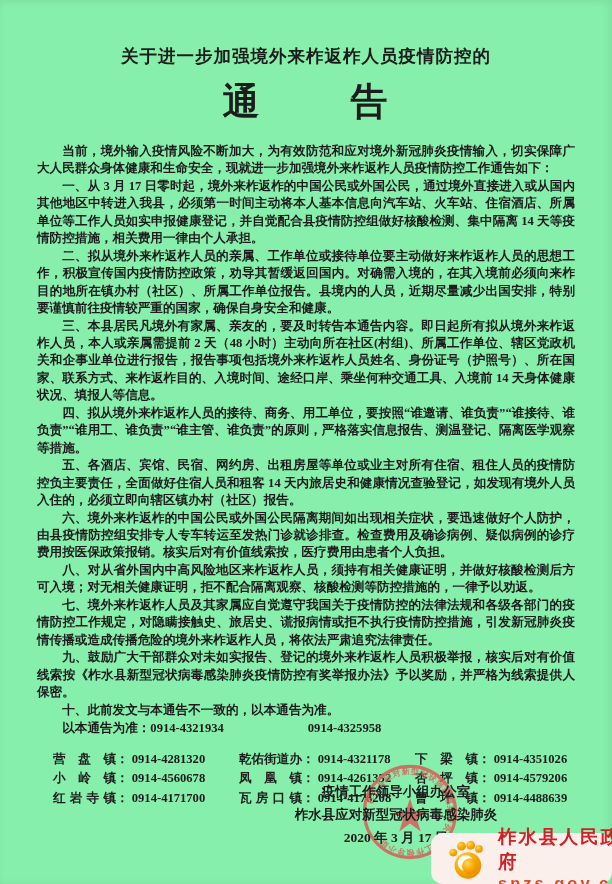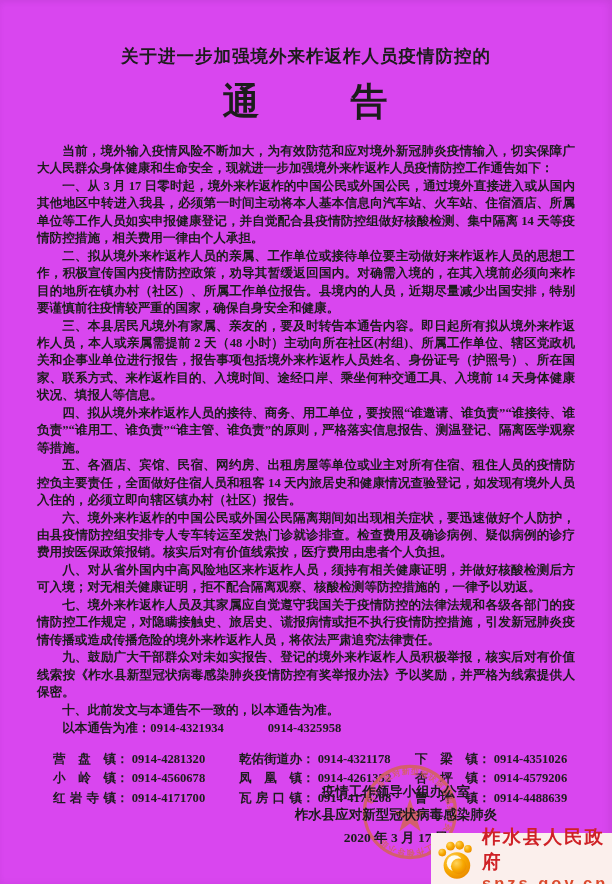--- a/index.html
+++ b/index.html
@@ -1,48 +1,48 @@
 <!DOCTYPE html>
 <html><head>
 <meta charset="utf-8">
 <style>
   * { margin:0; padding:0; box-sizing:border-box; }
   html,body { background:#e9e9e9; }
   .page {
     position:relative; width:612px; height:884px; margin:0 auto;
-    background:#d946ef; color:#1c1c1c; overflow:hidden;
+    background:#86efac; color:#1c1c1c; overflow:hidden;
     font-family:"Liberation Serif","DejaVu Serif",serif;
     box-shadow: inset -4px 0 8px rgba(0,0,0,0.05), inset 0 3px 6px rgba(0,0,0,0.03);
   }
   .header { position:absolute; top:44px; left:0; right:0; text-align:center; }
   .title-sub { font-size:17.5px; font-weight:bold; letter-spacing:1px; }
   .title-main { font-size:37px; font-weight:bold; margin-top:9px; word-spacing:2.1em; letter-spacing:2px; }
   .body-text {
     position:absolute; top:143px; left:37px; width:538px;
     font-size:12.6px; line-height:17.45px; font-weight:bold;
     text-align:justify;
   }
   .body-text p { text-indent:2em; margin:0; }
   .hotline { text-indent:2em; margin:0; line-height:19px; }
   .hotline .ph { font-family:"Liberation Serif","DejaVu Serif",serif; }
-  .hotline .gap { margin-left:44px; }
+  .hotline .gap { margin-left:84px; }
   .town-grid {
     display:grid; grid-template-columns:186px 176px 1fr;
     margin-top:12px; padding-left:16px; line-height:19.5px;
   }
   .town-cell { white-space:nowrap; }
   .tname { display:inline-block; width:5em; text-align:justify; text-align-last:justify; }
   .signature {
     position:absolute; top:780px; left:216px; width:360px; z-index:2;
     text-align:center; font-size:13.5px; font-weight:bold; line-height:23px;
   }
   .seal { position:absolute; left:361px; top:763px; width:98px; height:98px; z-index:1; opacity:0.88; }
   .gov-logo {
     position:absolute; right:0; bottom:0; width:181px; height:51px; z-index:3;
-    background:#fbefec; display:flex; align-items:center; gap:4px; padding-left:3px;
+    background:#fbefec; display:flex; align-items:center; gap:9px; padding-left:14px;border-radius:12px;
   }
   .paw { width:44px; height:44px; flex:0 0 auto; }
   .logo-text { display:flex; flex-direction:column; justify-content:center; }
   .logo-org {
     font-size:18.5px; font-weight:bold; color:#cf2126; letter-spacing:2px;
     font-family:"Liberation Serif","DejaVu Serif",serif;
   }
   .logo-url {
     font-size:16.5px; font-weight:bold; color:#db4a2d; letter-spacing:3px;
     font-family:"Liberation Sans","DejaVu Sans",sans-serif;

